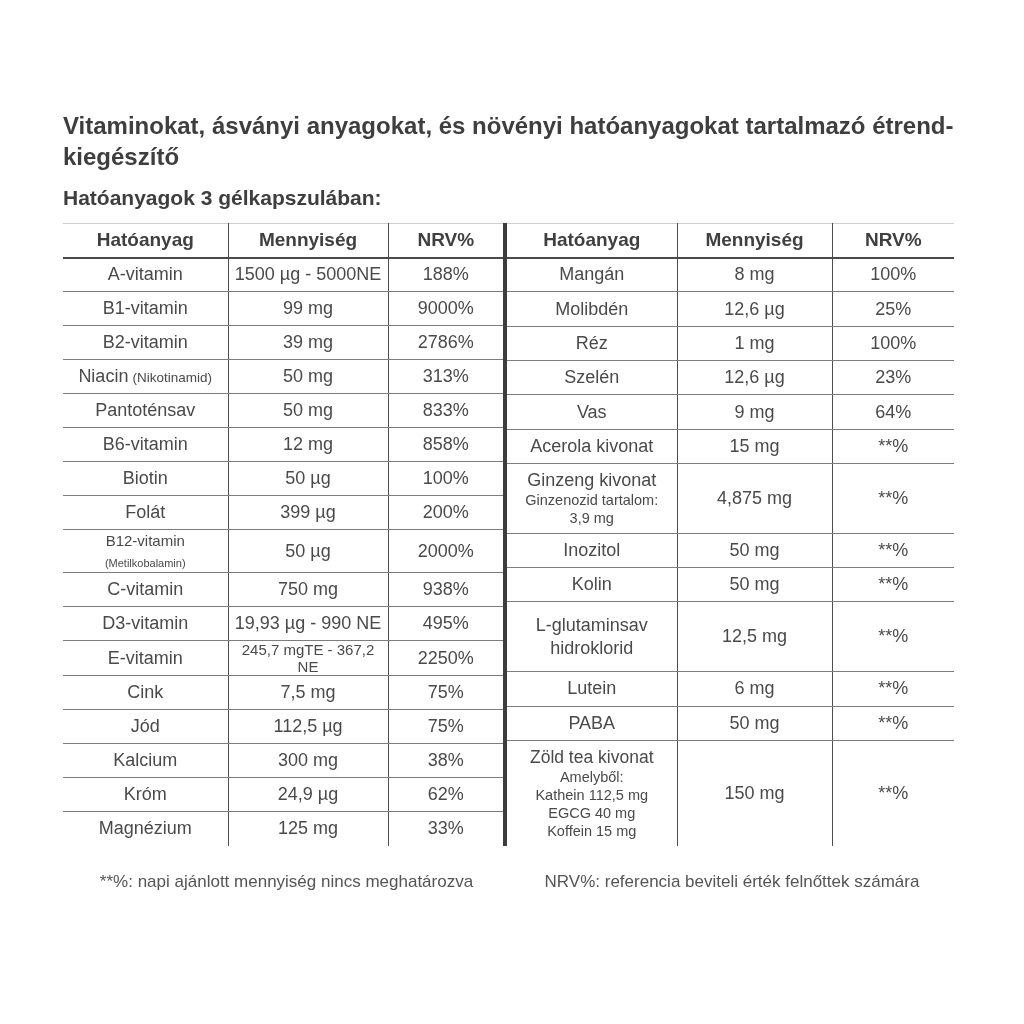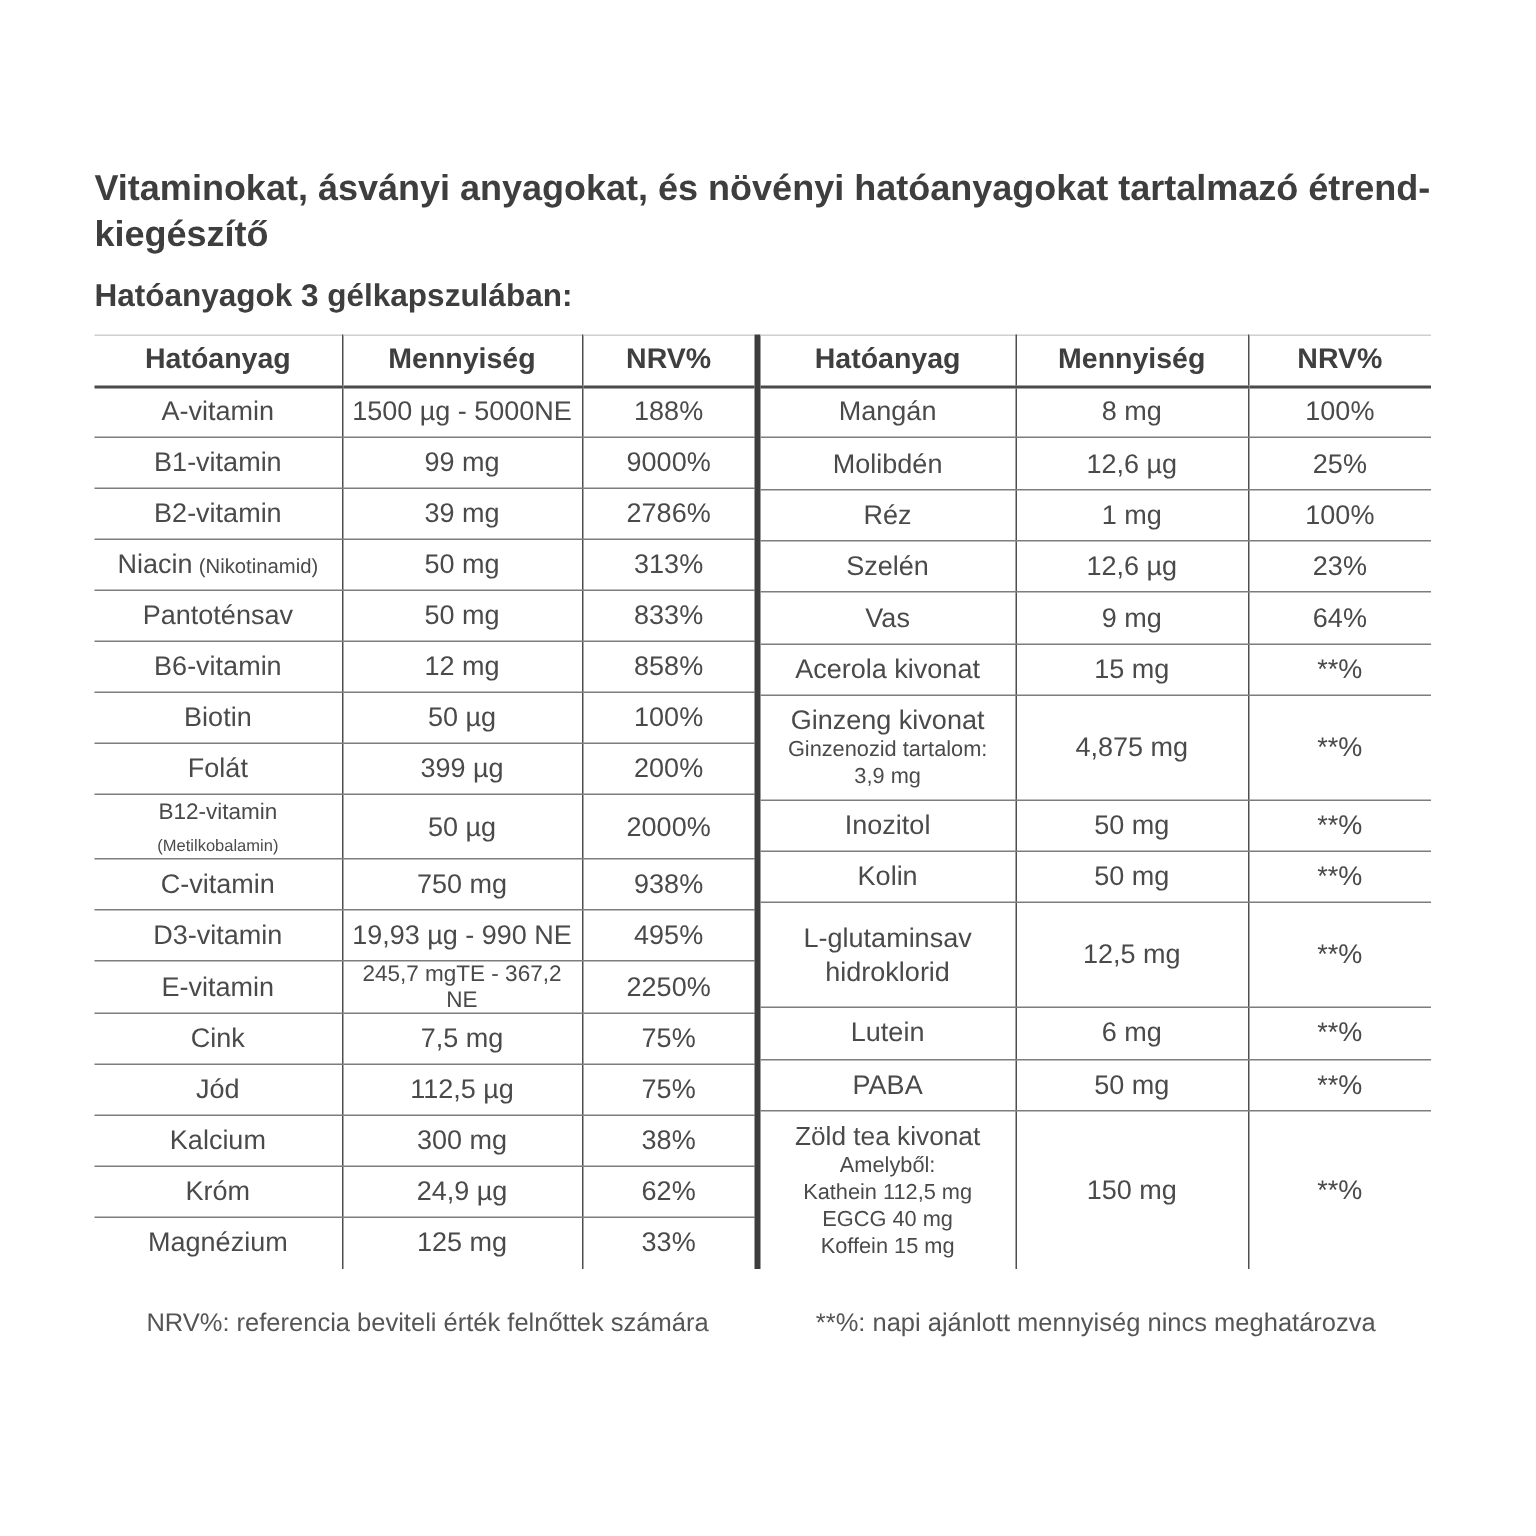--- a/index.html
+++ b/index.html
@@ -233,16 +233,16 @@
             <div class="sub">Koffein 15 mg</div>
           </td>
           <td class="vline">150 mg</td>
           <td>**%</td>
         </tr>
       </tbody>
     </table>
   </div>
 
   <div class="footnotes">
+    <div class="footnote fr">**%: napi ajánlott mennyiség nincs meghatározva</div>
     <div class="footnote fl">NRV%: referencia beviteli érték felnőttek számára</div>
-    <div class="footnote fr">**%: napi ajánlott mennyiség nincs meghatározva</div>
   </div>
 </div>
 
 </body></html>

